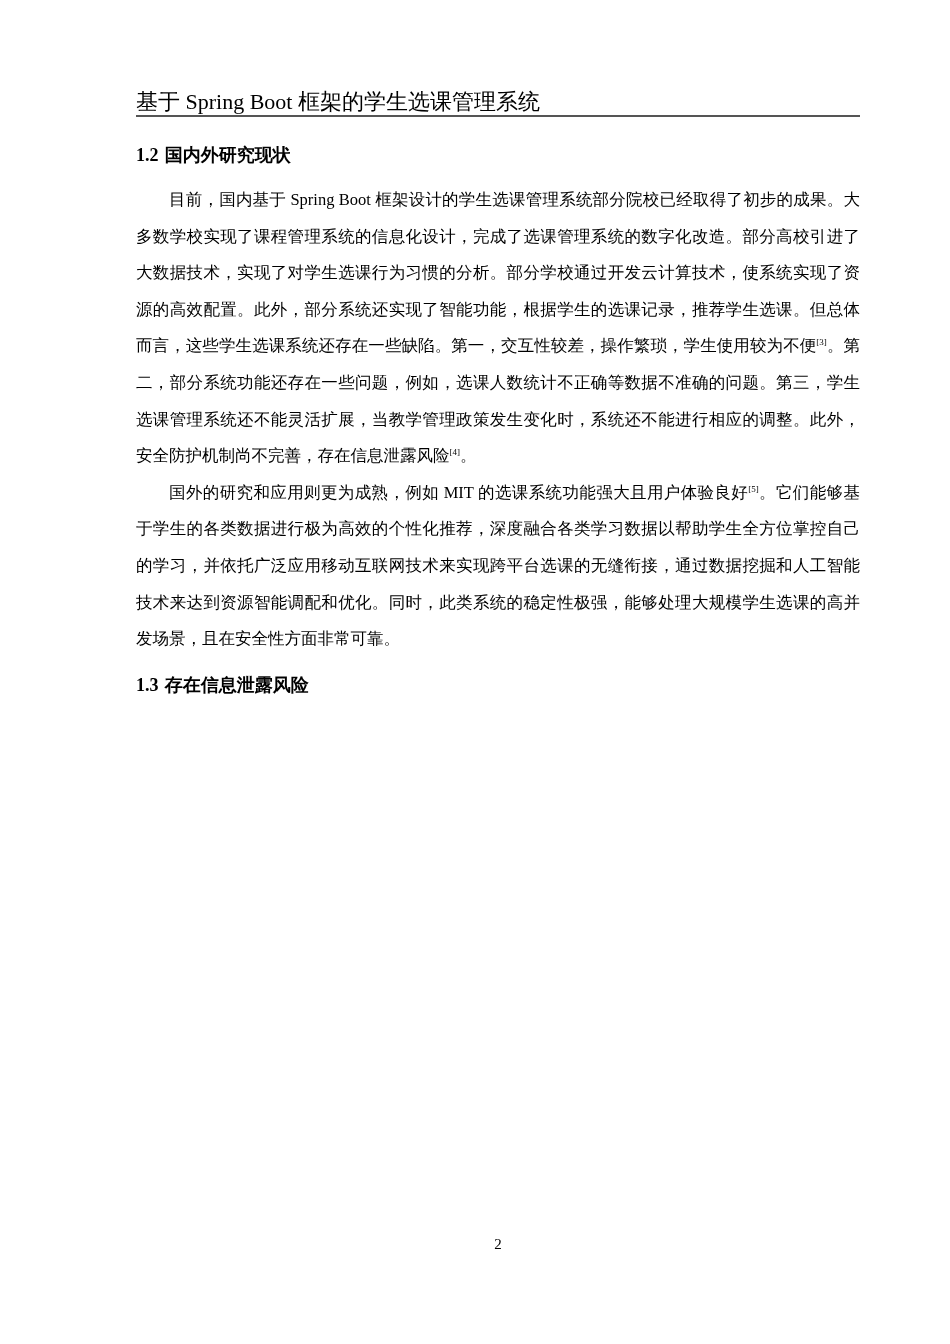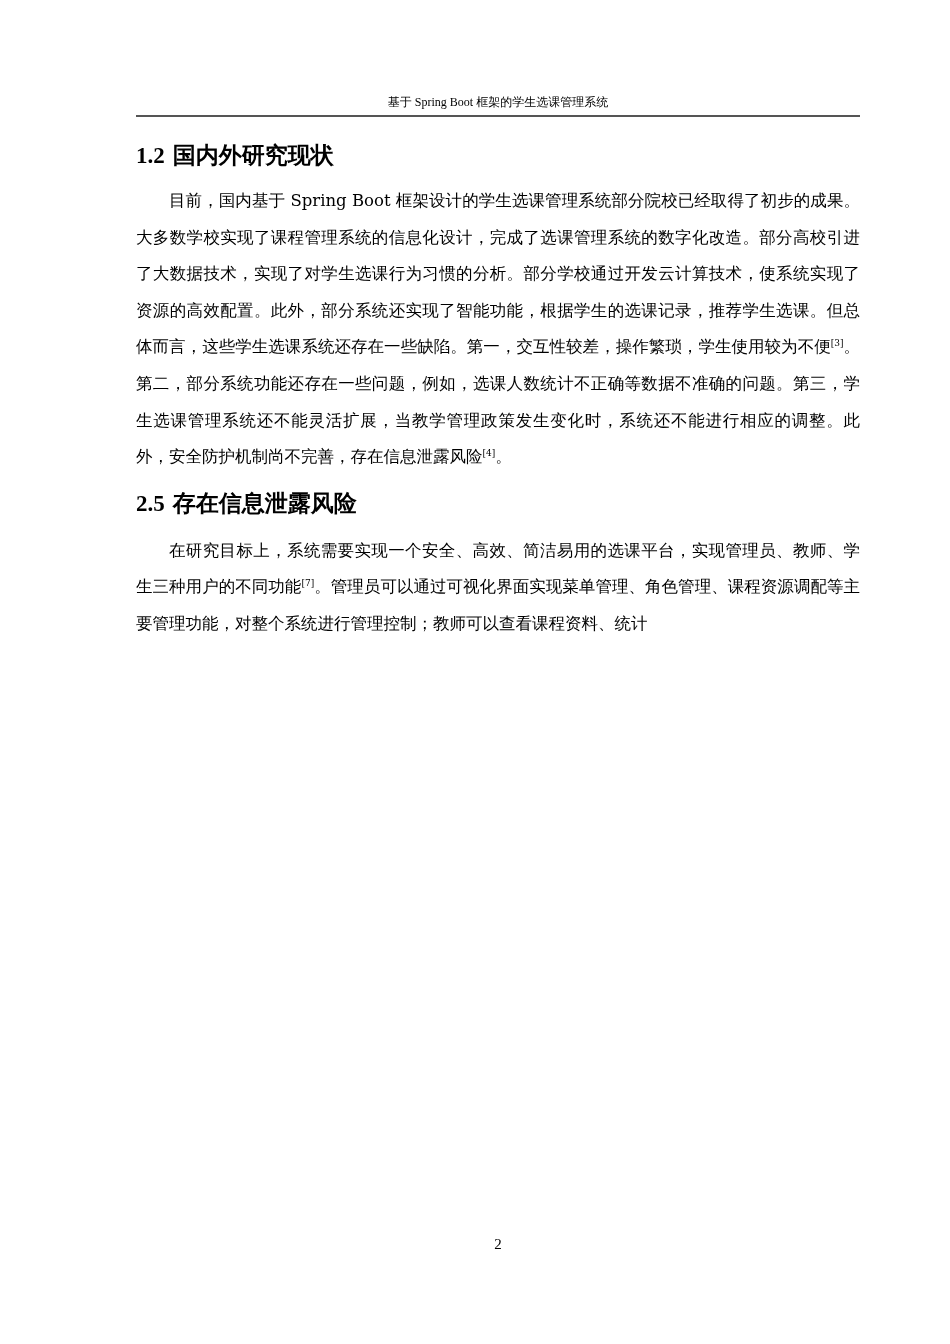--- a/index.html
+++ b/index.html
@@ -13,22 +13,21 @@
       position: relative;
       overflow: hidden;
       font-family: "DejaVu Serif", "Liberation Serif", serif;
       color: #000;
     }
     .page-header {
       position: absolute;
       left: 136px;
       top: 90px;
       width: 724px;
-      text-align: center;
-      font-size: 12px;
+      font-size: 22px;
       line-height: 24px;
       font-family: "Liberation Serif", "DejaVu Serif", serif;
     }
     .header-rule {
       position: absolute;
       left: 136px;
       top: 115px;
       width: 724px;
       height: 2px;
       background: #555555;
@@ -41,26 +40,27 @@
     }
     .para {
       margin: 0;
       font-size: 16.5px;
       line-height: 36.6px;
       text-align: justify;
       text-justify: inter-character;
     }
     .para.indent {
       text-indent: 2em;
+      font-family: Liberation Serif, serif;
     }
     .section-heading {
       margin: 0;
       font-family: "DejaVu Sans", "Liberation Sans", sans-serif;
       font-weight: bold;
-      font-size: 23px;
+      font-size: 18px;
       line-height: 30px;
     }
     .section-heading .num {
       font-family: "Liberation Serif", "DejaVu Serif", serif;
       font-weight: bold;
     }
     sup {
       font-size: 9px;
       line-height: 0;
       vertical-align: 6px;
@@ -86,26 +86,26 @@
 
   <h2 class="section-heading" style="margin-top:10px; margin-bottom:12px;">
     <span class="num">1.2</span>
     <span>国内外研究现状</span>
   </h2>
 
   <p class="para indent">
     <span>目前，国内基于 Spring Boot 框架设计的学生选课管理系统部分院校已经取得了初步的成果。大多数学校实现了课程管理系统的信息化设计，完成了选课管理系统的数字化改造。部分高校引进了大数据技术，实现了对学生选课行为习惯的分析。部分学校通过开发云计算技术，使系统实现了资源的高效配置。此外，部分系统还实现了智能功能，根据学生的选课记录，推荐学生选课。但总体而言，这些学生选课系统还存在一些缺陷。第一，交互性较差，操作繁琐，学生使用较为不便</span><sup>[3]</sup><span>。第二，部分系统功能还存在一些问题，例如，选课人数统计不正确等数据不准确的问题。第三，学生选课管理系统还不能灵活扩展，当教学管理政策发生变化时，系统还不能进行相应的调整。此外，安全防护机制尚不完善，存在信息泄露风险</span><sup>[4]</sup><span>。</span>
   </p>
 
+  <p class="para indent">
+    <span>国外的研究和应用则更为成熟，例如 MIT 的选课系统功能强大且用户体验良好</span><sup>[5]</sup><span>。它们能够基于学生的各类数据进行极为高效的个性化推荐，深度融合各类学习数据以帮助学生全方位掌控自己的学习，并依托广泛应用移动互联网技术来实现跨平台选课的无缝衔接，通过数据挖掘和人工智能技术来达到资源智能调配和优化。同时，此类系统的稳定性极强，能够处理大规模学生选课的高并发场景，且在安全性方面非常可靠。</span>
+  </p>
 
 
   <h2 class="section-heading" style="margin-top:12px; margin-bottom:14px;">
-    <span class="num">2.5</span>
+    <span class="num">1.3</span>
     <span>存在信息泄露风险</span>
   </h2>
 
-  <p class="para indent">
-    <span>在研究目标上，系统需要实现一个安全、高效、简洁易用的选课平台，实现管理员、教师、学生三种用户的不同功能</span><sup>[7]</sup><span>。管理员可以通过可视化界面实现菜单管理、角色管理、课程资源调配等主要管理功能，对整个系统进行管理控制；教师可以查看课程资料、统计</span>
-  </p>
 
 </div>
 
 <div class="page-number">2</div>
 
 </body></html>

